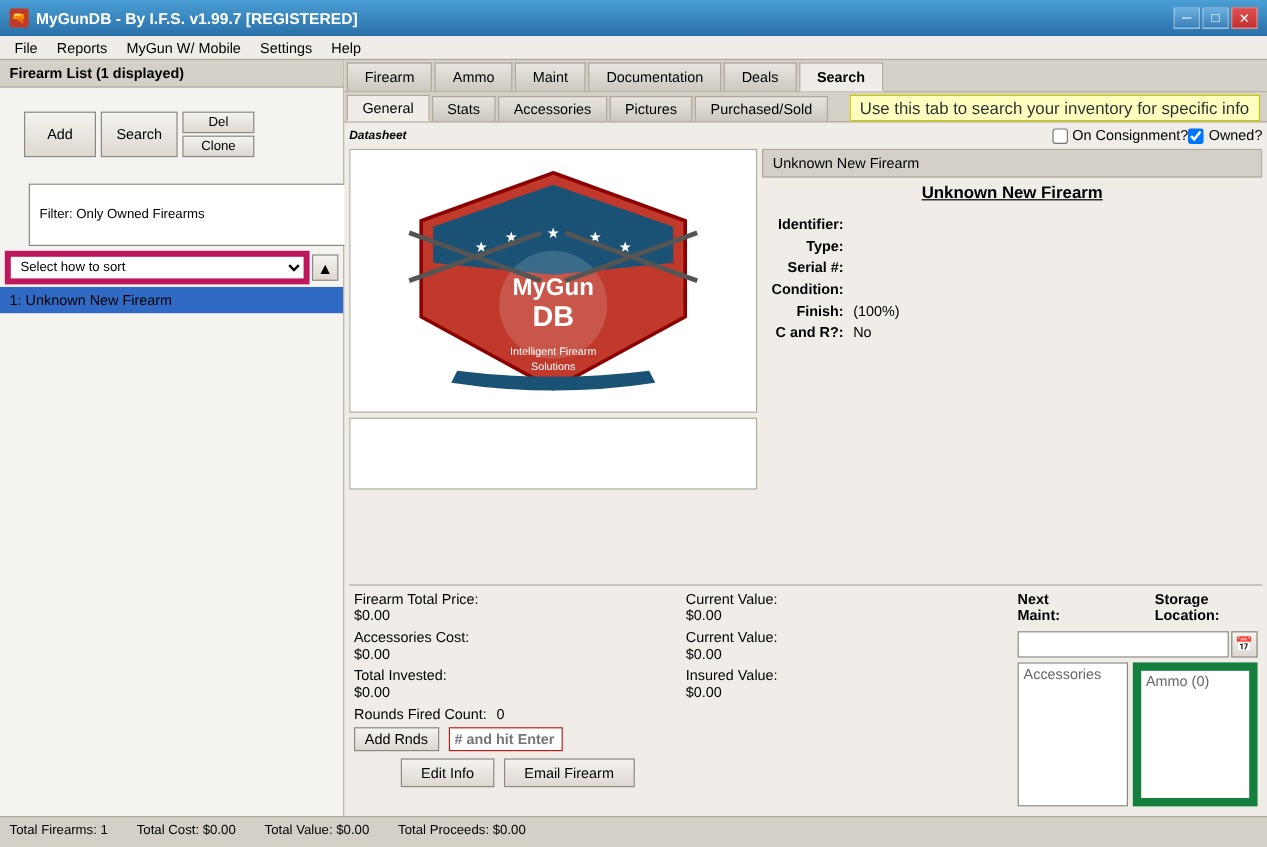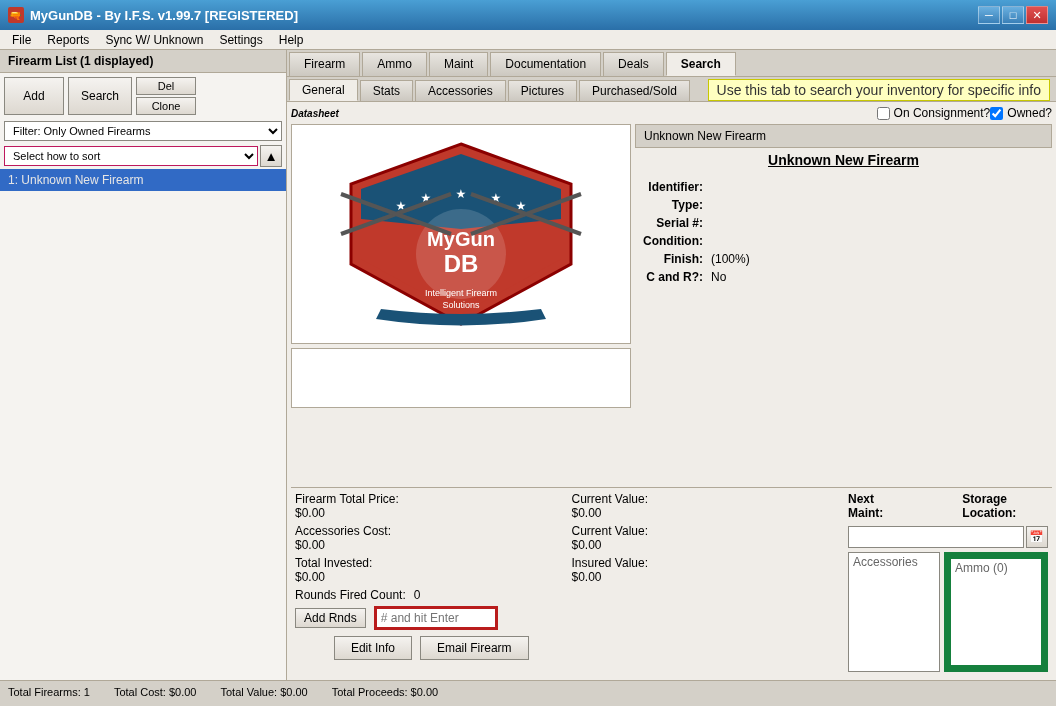--- a/index.html
+++ b/index.html
@@ -16,31 +16,31 @@
     
     .menu-bar { background: #f0ede8; height: 20px; display: flex; align-items: flex-end; padding: 0 4px; border-bottom: 1px solid #b0a898; }
     .menu-item { padding: 2px 8px; cursor: pointer; font-size: 12px; color: #000; }
 
     
     .main-container { display: flex; height: calc(706px - 30px - 24px - 22px); }
 
     
     .left-panel { width: 287px; background: #f5f3f0; border-right: 1px solid #b0a898; display: flex; flex-direction: column; flex-shrink: 0; }
     .left-panel-header { background: #d4d0c8; padding: 4px 8px; font-weight: bold; font-size: 12px; border-bottom: 1px solid #b0a898; }
-    .left-panel-buttons { display: flex; padding: 4px; gap: 4px; }
+    .left-panel-buttons { display: flex; padding: 20px; gap: 4px; }
     .btn { background: linear-gradient(to bottom, #f5f3f0, #ddd8d0); border: 1px solid #8a8880; padding: 3px 12px; cursor: pointer; font-size: 12px; min-width: 60px; }
     .btn-del-clone { display: flex; flex-direction: column; gap: 2px; }
     .left-panel-filter { padding: 2px 4px; }
-    .filter-select { width: 100%; padding: 2px 4px; font-size: 11px; background: white; border: 1px solid #8a8880; }
+    .filter-select { width: 100%; padding: 18px 4px; font-size: 11px; background: white; border: 1px solid #8a8880; margin-left: 20px; }
     .sort-row { display: flex; align-items: center; gap: 2px; padding: 2px 4px; }
-    .sort-select { flex: 1; padding: 2px 4px; font-size: 11px; background: white; border: 1px solid #be185d; }
+    .sort-select { flex: 1; padding: 2px 4px; font-size: 11px; background: white; border: 5px solid #be185d; }
     .sort-btn { width: 22px; height: 22px; background: linear-gradient(to bottom, #f5f3f0, #ddd8d0); border: 1px solid #8a8880; cursor: pointer; display: flex; align-items: center; justify-content: center; }
     .firearm-list { flex: 1; overflow-y: auto; }
     .firearm-list-item { padding: 4px 8px; cursor: pointer; font-size: 12px; }
-    .firearm-list-item.selected { background: #316ac5; color: #e5e5e5; }
+    .firearm-list-item.selected { background: #316ac5; color: #000000; }
 
     
     .right-panel { flex: 1; display: flex; flex-direction: column; background: #f0ede8; }
 
     
     .tabs-row { display: flex; background: #d4d0c8; border-bottom: 1px solid #b0a898; padding: 2px 2px 0 2px; }
     .tab { padding: 4px 14px; cursor: pointer; font-size: 12px; border: 1px solid #b0a898; border-bottom: none; background: linear-gradient(to bottom, #e8e5e0, #ccc8c0); margin-right: 2px; }
     .tab.active { background: #f0ede8; border-bottom: 1px solid #f0ede8; font-weight: bold; }
 
     .subtabs-row { display: flex; background: #d4d0c8; border-bottom: 1px solid #b0a898; padding: 2px 2px 0 2px; align-items: center; }
@@ -63,21 +63,21 @@
 
     .right-content { flex: 1; display: flex; flex-direction: column; }
     .firearm-name-header { background: #d4d0c8; padding: 4px 8px; font-size: 12px; border: 1px solid #b0a898; margin-bottom: 4px; }
     .firearm-name-title { text-align: center; font-size: 14px; font-weight: bold; text-decoration: underline; margin-bottom: 8px; }
     .info-grid { display: grid; grid-template-columns: auto 1fr; gap: 4px 8px; padding: 4px 8px; }
     .info-label { font-weight: bold; text-align: right; font-size: 12px; }
     .info-value { font-size: 12px; }
     .detail-row { margin-bottom: 4px; font-size: 12px; }
     .detail-row span { display: block; }
     .rounds-row { display: flex; align-items: center; gap: 8px; margin-top: 4px; font-size: 12px; }
-    .rounds-input { width: 124px; padding: 2px 4px; border: 3px solid #b91c1c; font-size: 12px; color: #999; }
+    .rounds-input { width: 95px; padding: 2px 4px; border: 1px solid #b91c1c; font-size: 12px; color: #999; font-weight: bold; }
     .action-buttons { display: flex; justify-content: center; gap: 8px; margin-top: 6px; }
 
     .maint-col { width: 200px; flex-shrink: 0; }
     .maint-label { font-weight: bold; font-size: 12px; margin-bottom: 2px; }
     .maint-input-row { display: flex; gap: 2px; margin-bottom: 4px; }
     .maint-input { flex: 1; padding: 2px 4px; border: 1px solid #8a8880; font-size: 12px; }
     .calendar-btn { width: 22px; height: 22px; background: linear-gradient(to bottom, #f5f3f0, #ddd8d0); border: 1px solid #8a8880; cursor: pointer; display: flex; align-items: center; justify-content: center; font-size: 12px; }
     .storage-label { font-weight: bold; font-size: 12px; margin-bottom: 2px; }
     .accessories-panel { border: 1px solid #8a8880; background: white; flex: 1; min-height: 120px; padding: 2px 4px; font-size: 12px; color: #666; }
     .ammo-panel { border: 7px solid #15803d; background: white; flex: 1; min-height: 120px; padding: 2px 4px; font-size: 12px; color: #666; }
@@ -100,21 +100,21 @@
   <div class="title-bar-controls">
     <button class="title-btn">─</button>
     <button class="title-btn">□</button>
     <button class="title-btn close">✕</button>
   </div>
 </div>
 
 <div class="menu-bar">
   <span class="menu-item">File</span>
   <span class="menu-item">Reports</span>
-  <span class="menu-item">Sync W/ Unknown</span>
+  <span class="menu-item">MyGun W/ Mobile</span>
   <span class="menu-item">Settings</span>
   <span class="menu-item">Help</span>
 </div>
 
 <div class="main-container">
 
   <div class="left-panel">
     <div class="left-panel-header">Firearm List (1 displayed)</div>
     <div class="left-panel-buttons">
       <button class="btn">Add</button>

